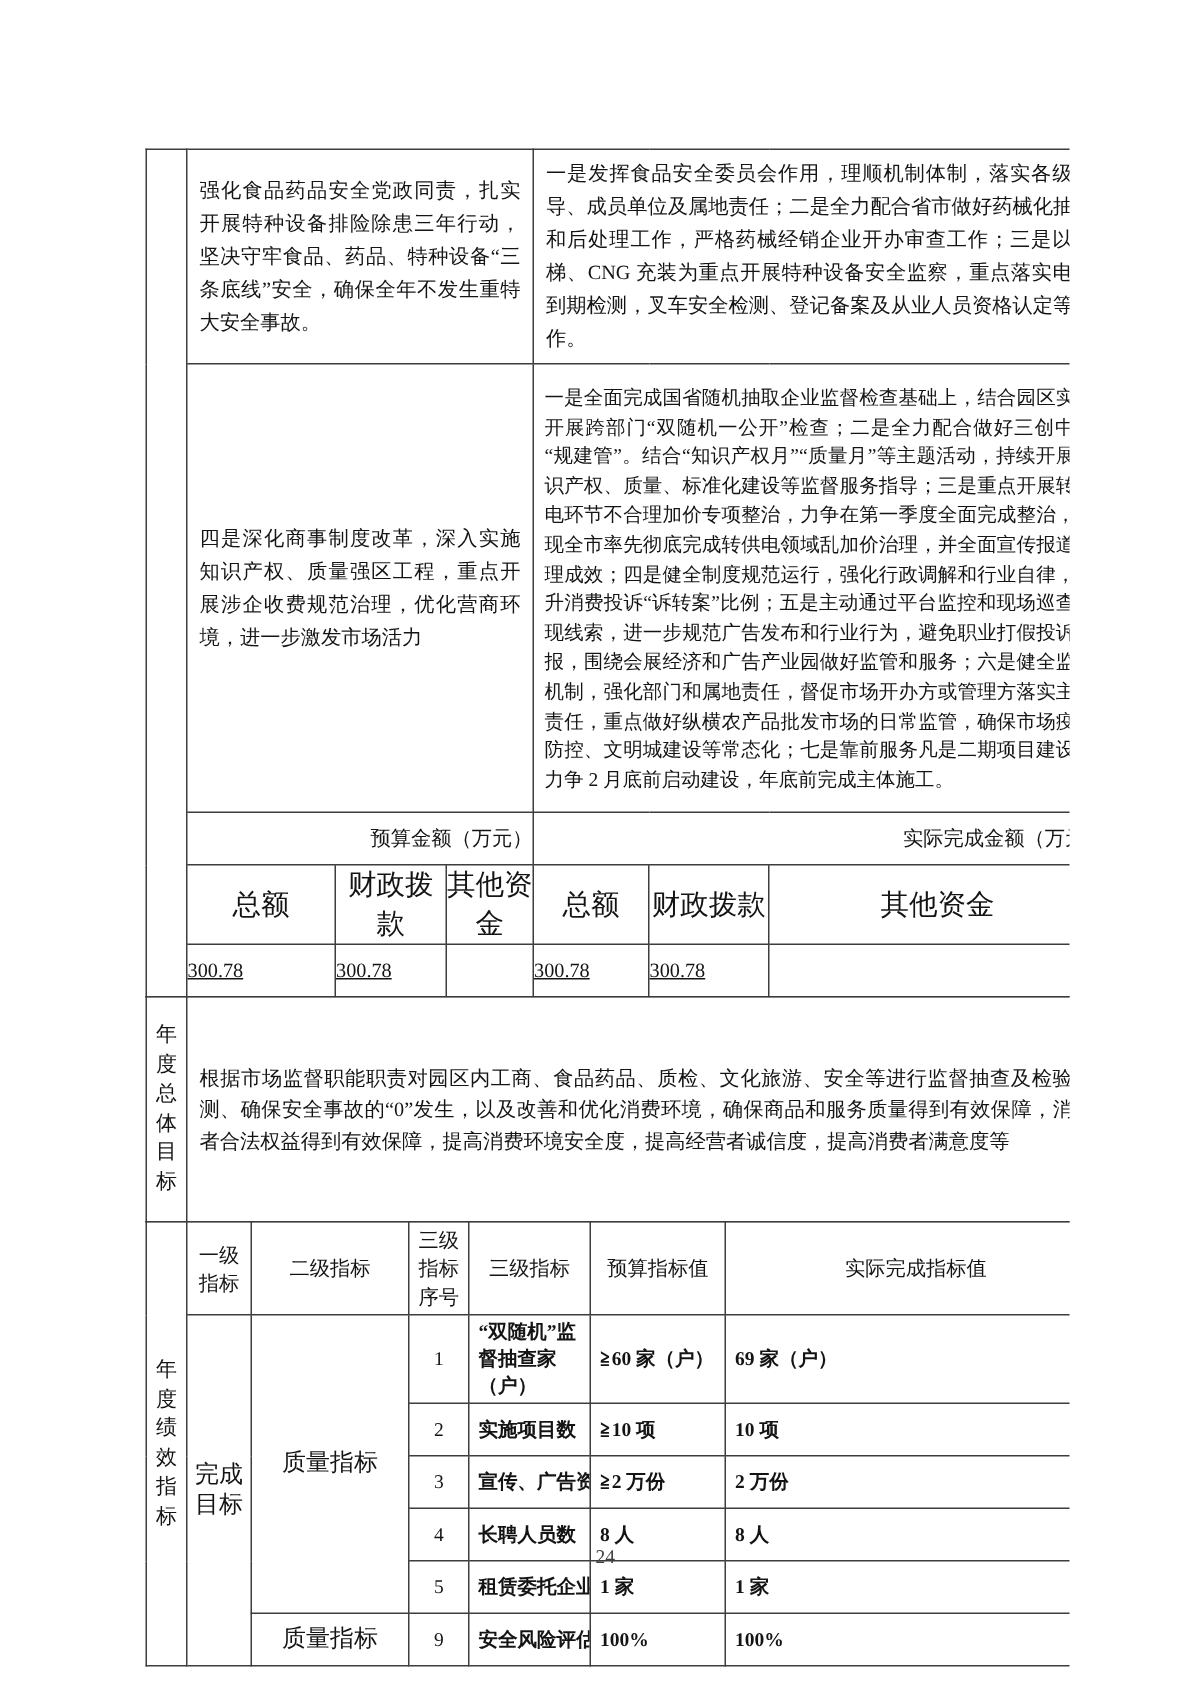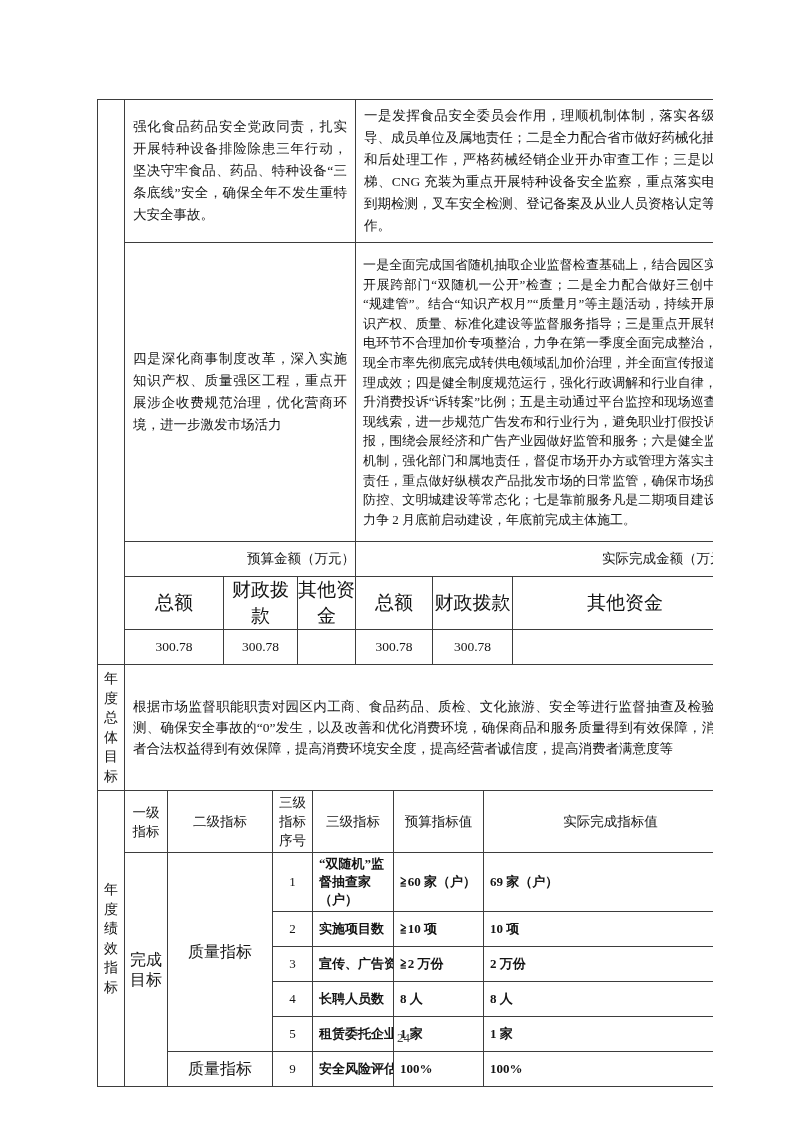--- a/index.html
+++ b/index.html
@@ -19,25 +19,25 @@
   .t2, .t3 { margin-top: -1px; }
   td { border: 1px solid #3d3d3d; padding: 0; vertical-align: middle; background: #fff; }
 
   
   .txt { font-size: 13.5px; line-height: 22px; text-align: justify; padding: 5px 8px; }
   .long { font-size: 13px; line-height: 19.6px; padding: 12px 7px; }
 
   
   .bh td { height: 35px; font-size: 13.5px; text-align: right; }
   .bs td { height: 37px; font-size: 19px; text-align: center; }
-  .bv td { height: 35px; font-size: 13.5px; text-align: center; }
+  .bv td { height: 35px; font-size: 13.5px; text-align: left; text-decoration: underline; }
 
   
   .vlabel {
-    width: 15px; margin: 4px auto;
+    width: 15px; margin: 16px auto;
     font-size: 14px; line-height: 19.5px;
     word-break: break-all; text-align: center;
   }
 
   
   .goal-text { font-size: 13.5px; line-height: 21px; text-align: justify; padding: 10px 8px; }
   .goal-row td { height: 121px; }
 
   
   .ph td { height: 62px; font-size: 13.5px; text-align: center; line-height: 19px; padding: 2px; }

